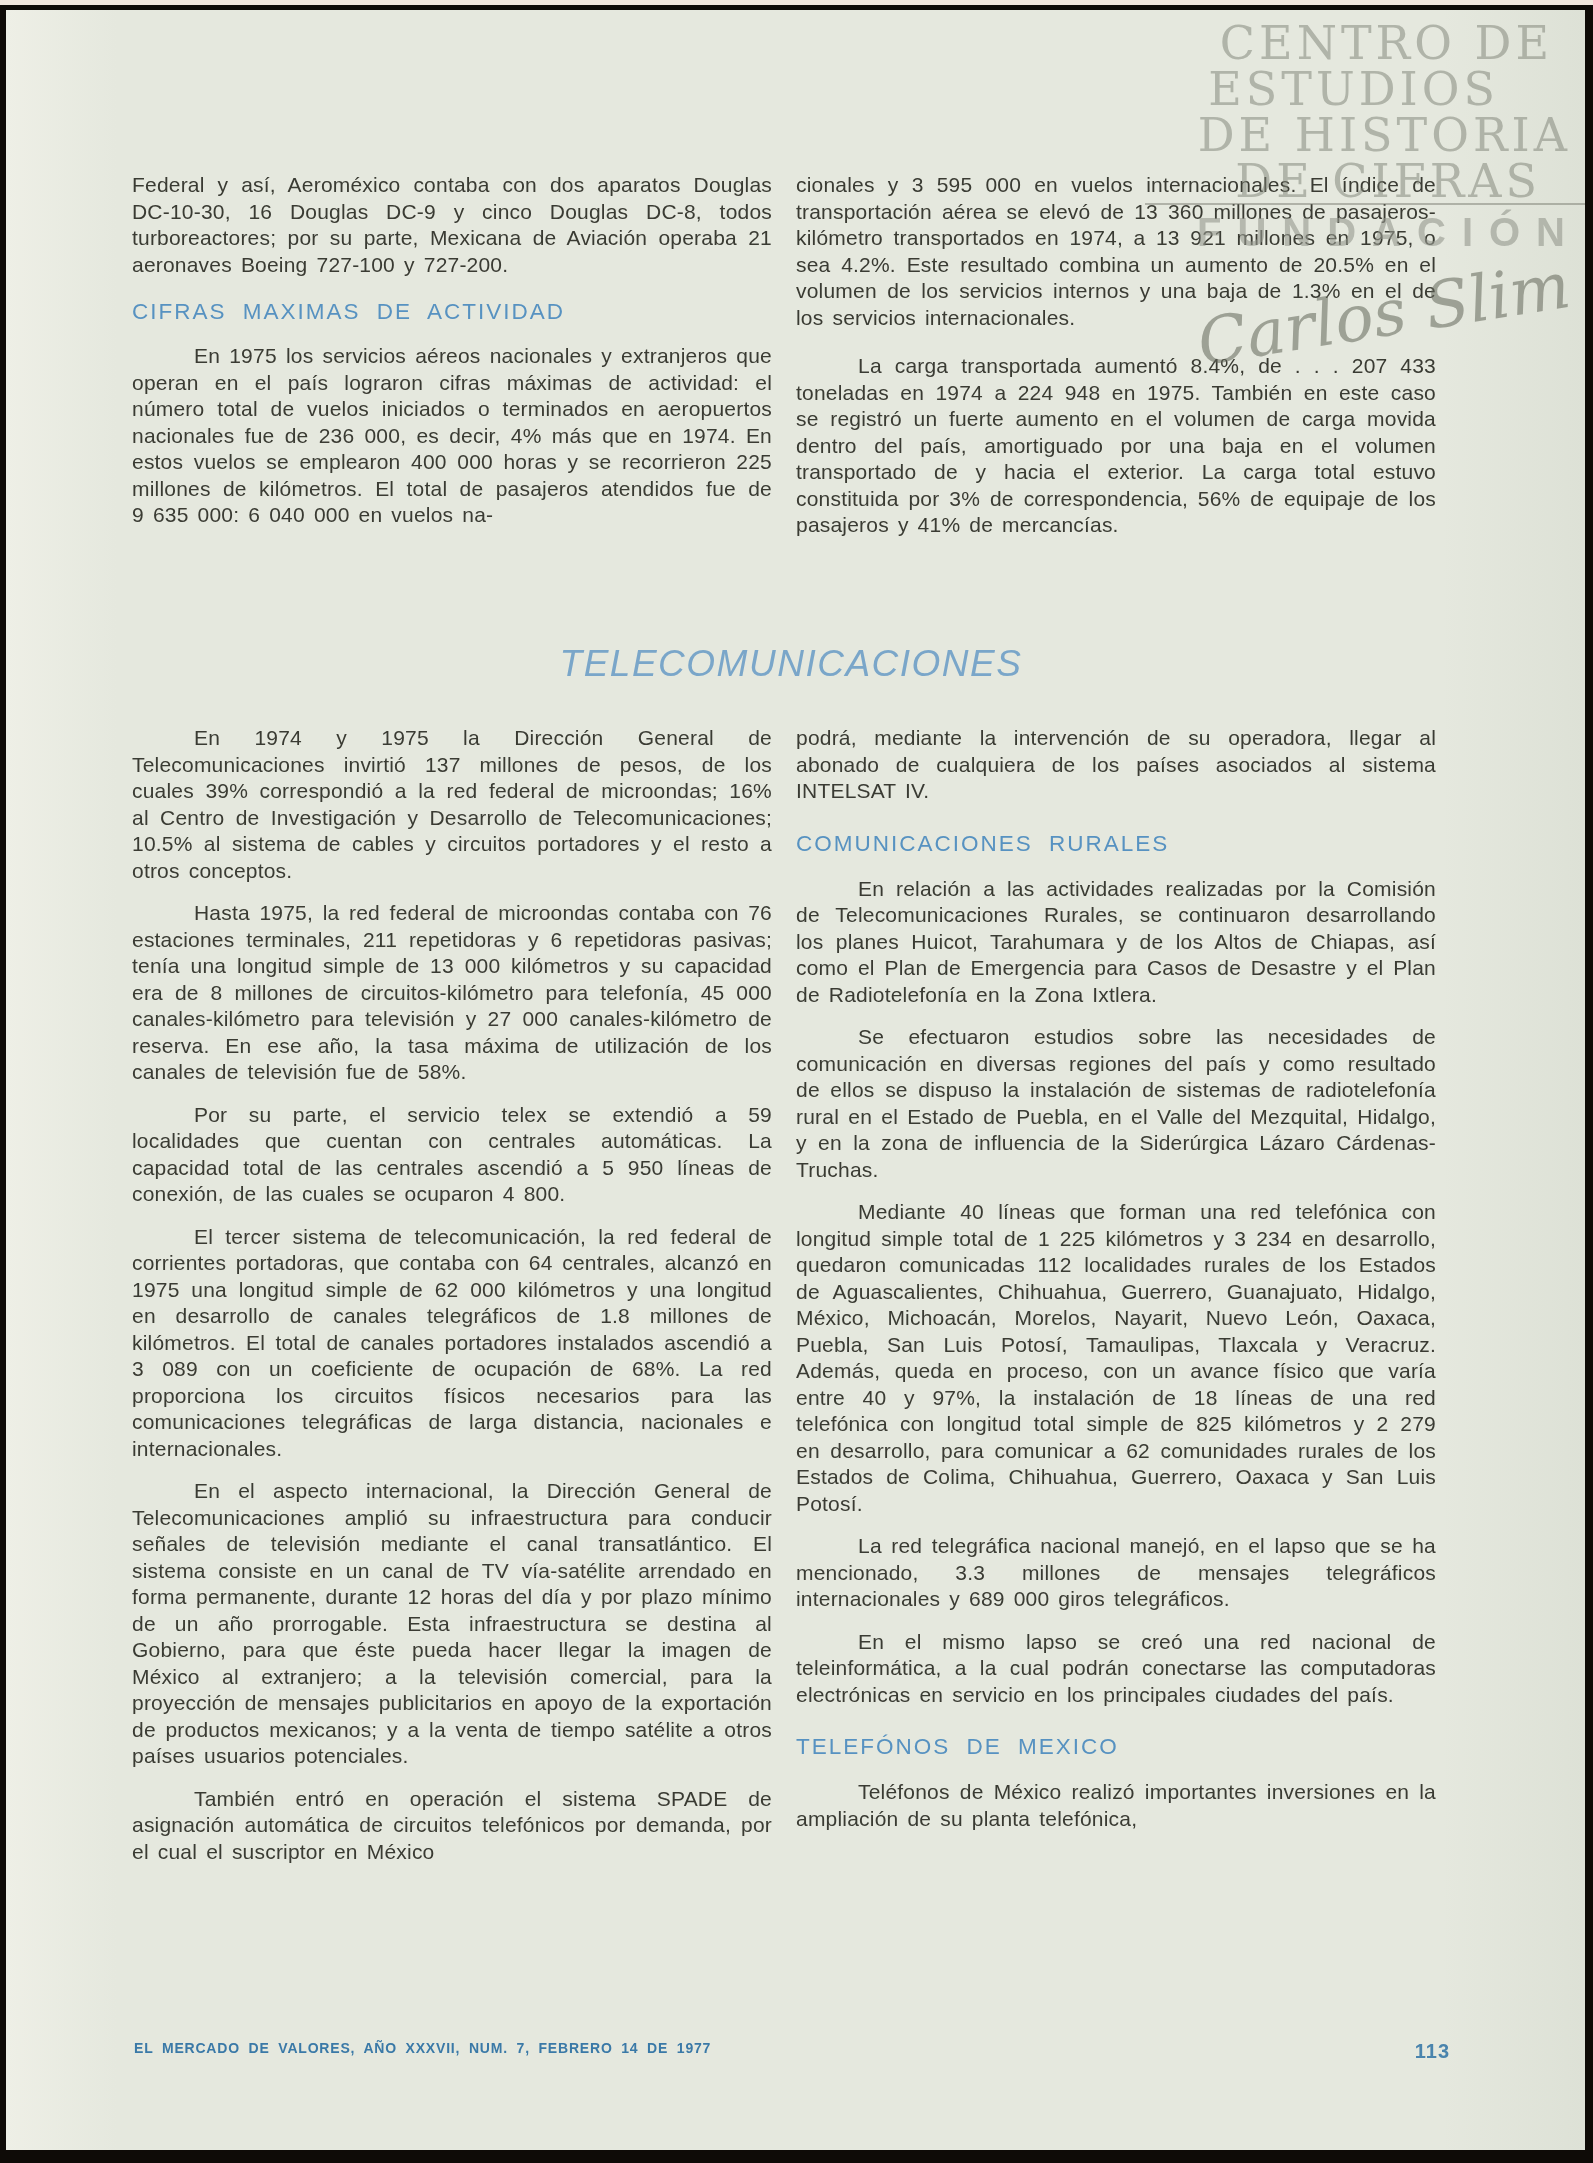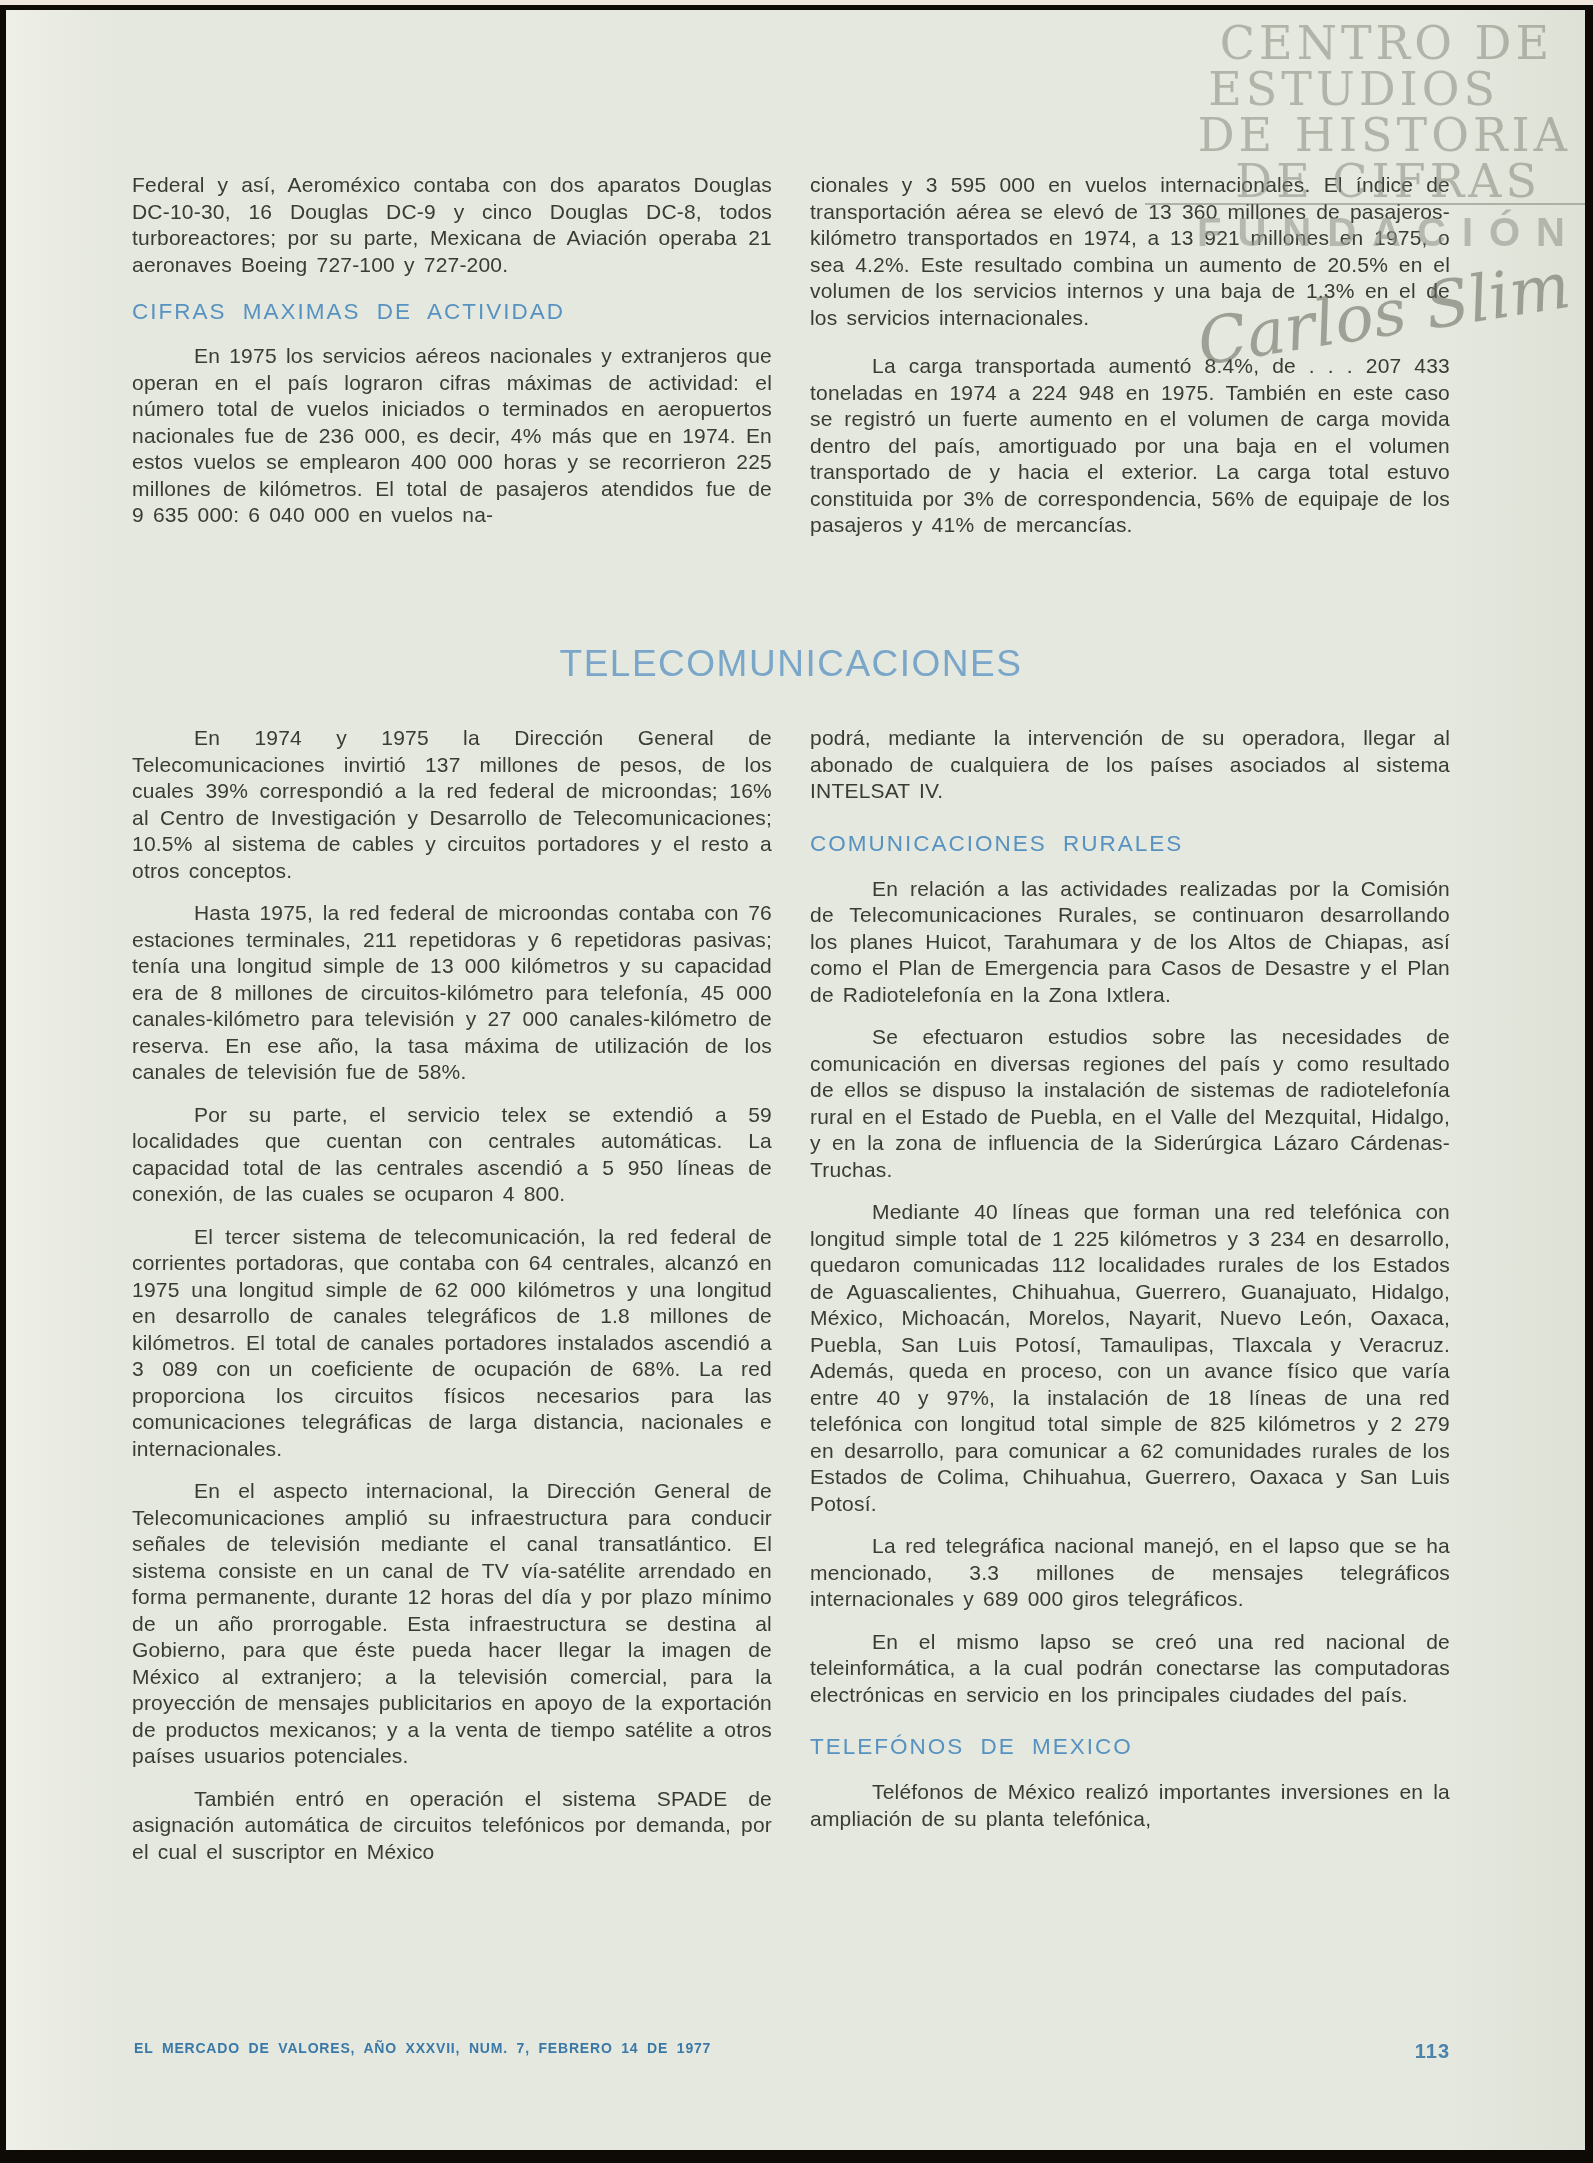--- a/index.html
+++ b/index.html
@@ -30,21 +30,21 @@
     font-family:"Liberation Sans",sans-serif;font-weight:bold;
   }
   .wm-sign{
     top:238px;right:22px;
     font-family:"DejaVu Serif","Liberation Serif",serif;font-style:italic;
     font-size:64px;color:rgba(98,102,90,0.55);white-space:nowrap;
     transform:rotate(-9deg);transform-origin:right top;
   }
   
   .content{position:absolute;left:126px;top:0;width:1318px;z-index:2;}
-  .row{position:absolute;left:0;width:100%;display:flex;gap:38px;}
+  .row{position:absolute;left:0;width:100%;display:flex;gap:24px;}
   .row1{top:162px;}
   .row2{top:715px;}
   .col{width:640px;}
   .p{
     margin:0 0 16px 0;
     font-size:21px;line-height:26.5px;color:#3a3b33;
     text-align:justify;word-spacing:3px;letter-spacing:0.2px;
   }
   .p.indent{text-indent:62px;}
   .p:last-child{margin-bottom:0;}
@@ -52,20 +52,21 @@
     margin:21px 0 19px 0;
     font-size:22.5px;line-height:25px;font-weight:normal;
     color:#5792c1;letter-spacing:2px;word-spacing:8px;white-space:nowrap;
   }
   .subhead.in-flow-top{margin-top:26px;margin-bottom:20px;}
   .gap-top{margin-top:22px;}
   .section-head{
     position:absolute;top:633px;left:0;width:100%;text-align:center;
     font-size:37px;font-weight:normal;color:#7aa6c9;letter-spacing:1.5px;word-spacing:4px;
     margin:0;
+    font-style:italic;
   }
   
   .footer{position:absolute;top:2030px;left:126px;width:1318px;height:30px;z-index:2;}
   .journal-line{
     position:absolute;left:2px;top:0;
     font-size:14px;font-weight:bold;color:#3a79a7;letter-spacing:0.8px;word-spacing:4px;white-space:nowrap;
   }
   .page-number{
     position:absolute;right:0;top:0;
     font-size:20px;font-weight:bold;color:#4a84ad;letter-spacing:1px;

